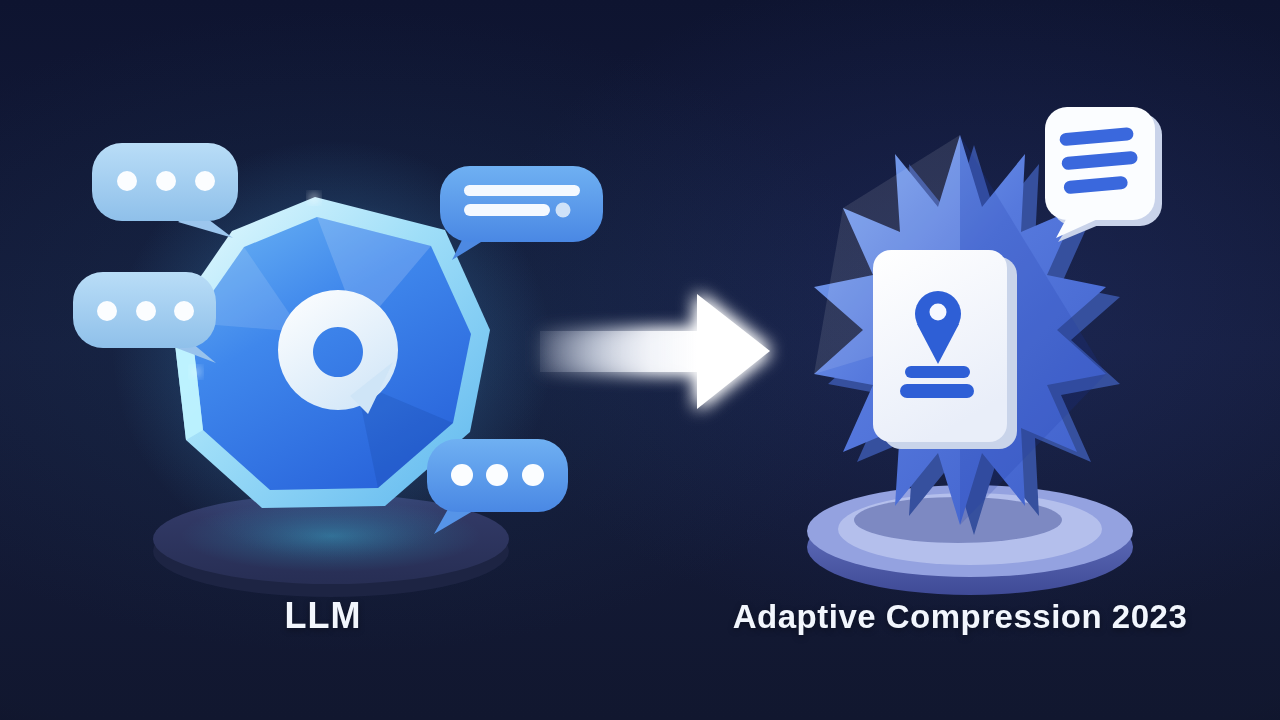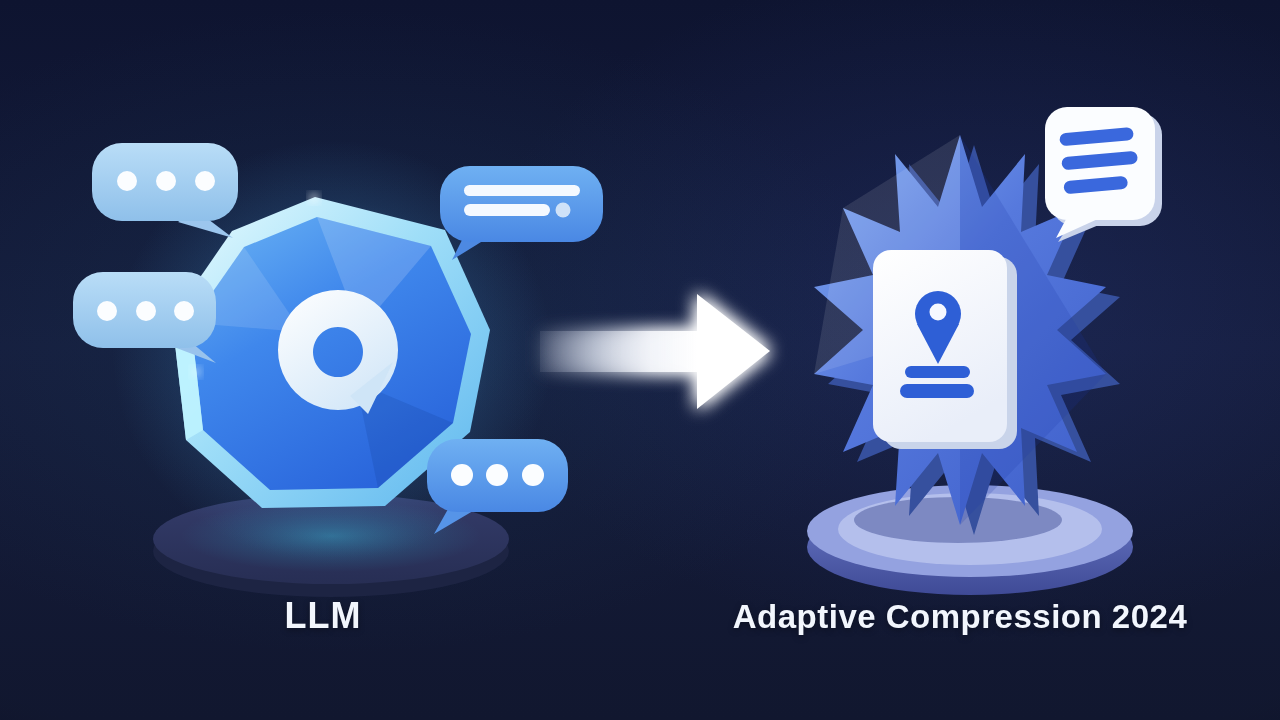--- a/index.html
+++ b/index.html
@@ -198,14 +198,14 @@
           <rect x="1062" y="130" width="74" height="13" rx="6.5"></rect>
           <rect x="1062" y="154" width="76" height="13" rx="6.5"></rect>
           <rect x="1062" y="178" width="64" height="13" rx="6.5"></rect>
         </g>
       </g>
     </g>
   </svg>
 
   <div class="caption caption-left">LLM</div>
 
-  <div class="caption caption-right">Adaptive Compression 2024</div>
+  <div class="caption caption-right">Adaptive Compression 2023</div>
 </div>
 
 </body></html>

